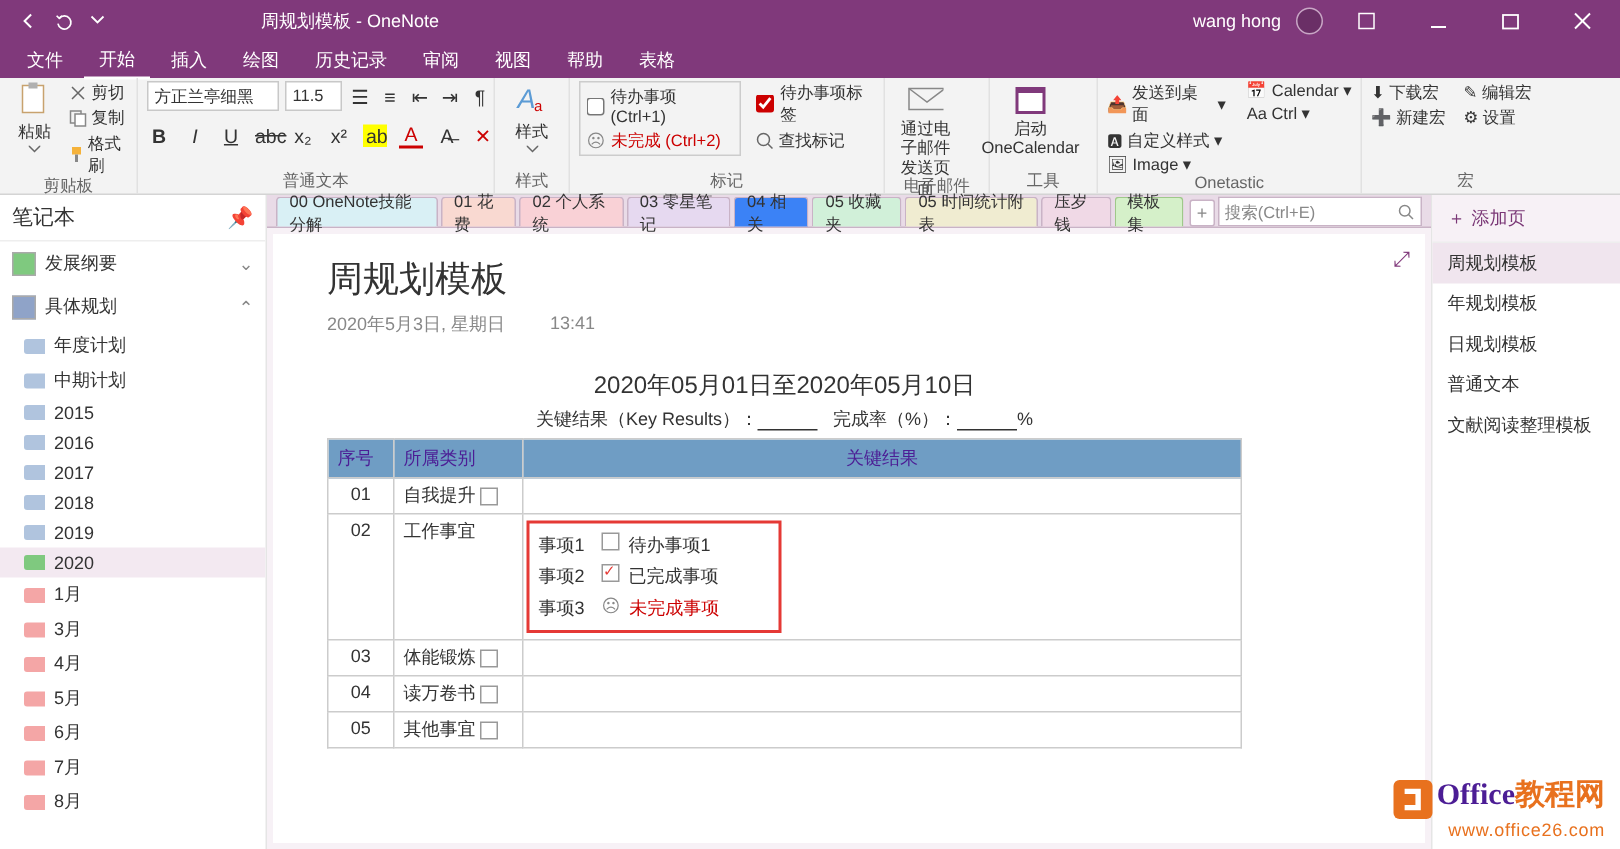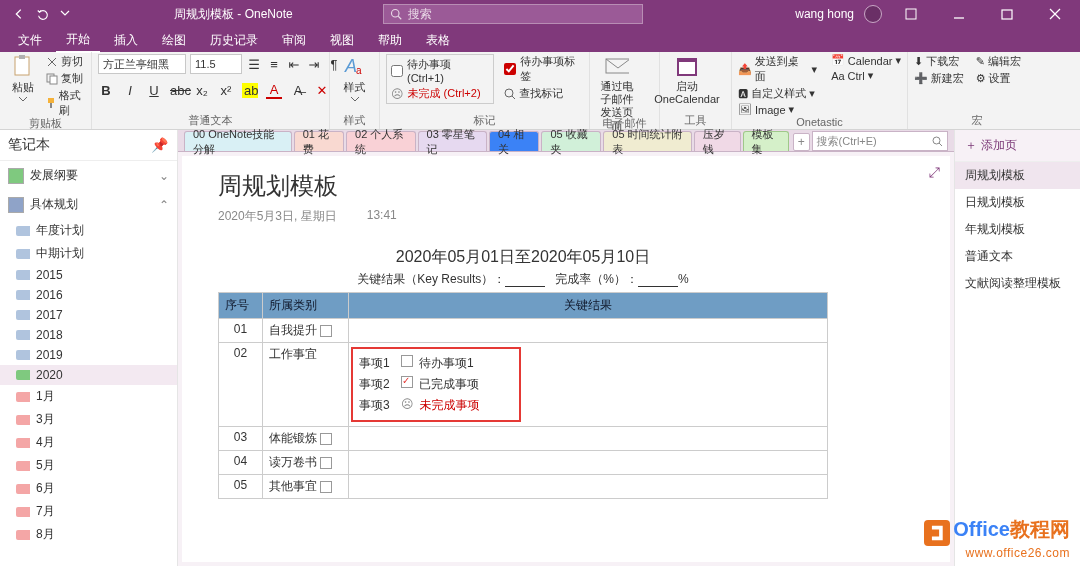--- a/index.html
+++ b/index.html
@@ -59,41 +59,41 @@
   .page-canvas { flex:1; background:#fff; margin:4px; position:relative; overflow:auto; padding:14px 36px; }
   .expand-ic { position:absolute; top:8px; right:10px; color:#80397B; cursor:pointer; font-size:14px; }
   .page-title { font-size:24px; color:#333; font-weight:300; }
   .page-meta { display:flex; gap:30px; color:#888; font-size:12px; margin-top:6px; }
 
   .content-box { margin-top:22px; width:610px; }
   .cb-title { text-align:center; font-size:16px; margin-bottom:3px; }
   .cb-sub { text-align:center; font-size:12px; margin-bottom:4px; }
   .cb-sub .uline { display:inline-block; border-bottom:1px solid #333; min-width:40px; }
   table.kr { width:100%; border-collapse:collapse; font-size:12px; }
-  table.kr th { background:#6f9dc4; color:#0f172a; padding:4px 6px; text-align:left; border:1px solid #ccc; font-weight:500; }
+  table.kr th { background:#6f9dc4; color:#4c1d95; padding:4px 6px; text-align:left; border:1px solid #ccc; font-weight:500; }
   table.kr td { border:1px solid #ccc; padding:3px 6px; vertical-align:top; }
   table.kr td.sn { text-align:center; width:44px; }
   table.kr td.cat { width:86px; }
   .mini-chk { display:inline-block; width:12px; height:12px; border:1px solid #999; vertical-align:middle; }
   .highlight-box { border:2px solid #e53935; padding:4px 6px; width:170px; }
   .hb-row { display:flex; gap:6px; padding:2px 0; }
   .hb-row .il { width:36px; }
   .chk-done { width:12px; height:12px; border:1px solid #999; background:#fff; position:relative; display:inline-block; }
   .chk-done::after { content:"✓"; color:#e53935; font-size:10px; position:absolute; top:-2px; left:0; }
   .face { font-size:12px; color:#888; }
 
   .rightpane { width:126px; border-left:1px solid #e5e5e5; background:#fff; }
   .rp-add { padding:7px 10px; font-size:12px; color:#7a3776; border-bottom:1px solid #eee; cursor:pointer; display:flex; align-items:center; gap:4px; background:#f7f1f6;}
   .rp-item { padding:5px 10px; font-size:12px; cursor:pointer; }
   .rp-item.sel { background:#f0e5ee; }
 
   
   .watermark { position:absolute; right:10px; bottom:6px; font-family: Arial, sans-serif; text-align:left; }
   .wm-big { font-size:20px; font-weight:700; }
-  .wm-big .o1 { color:#3b82f6; }
+  .wm-big .o1 { color:#4c1d95;font-family:Liberation Serif, serif; }
   .wm-big .o2 { color:#e8711e; }
   .wm-small { font-size:12px; color:#e8711e; letter-spacing:0.5px; }
   .wm-logo { display:inline-block; width:26px; height:26px; background:#e8711e; border-radius:4px; vertical-align:middle; margin-right:3px; position:relative; }
   .wm-logo::after { content:""; position:absolute; inset:4px; background:#fff; clip-path: polygon(20% 10%, 80% 10%, 80% 90%, 20% 90%, 20% 70%, 60% 70%, 60% 30%, 20% 30%); }
 </style>
 </head>
 <body>
 
 <div class="titlebar">
   <div class="tb-left">
@@ -102,27 +102,20 @@
         </svg></span>
     <span class="ic"><svg width="14" height="14" viewBox="0 0 16 16">
           <path d="M4 6 A5 5 0 1 1 3 10" fill="none" stroke="#fff" stroke-width="1.3"></path>
           <path d="M2 4 L4 6 L6 4" fill="none" stroke="#fff" stroke-width="1.3"></path>
         </svg></span>
     <span class="ic"><svg width="10" height="10" viewBox="0 0 10 10">
           <path d="M1 3 L5 7 L9 3" fill="none" stroke="#fff" stroke-width="1.2"></path>
         </svg></span>
   </div>
   <div class="tb-title">周规划模板  -  OneNote</div>
-  <div class="tb-search">
-    <svg width="12" height="12" viewBox="0 0 16 16">
-        <circle cx="7" cy="7" r="5" fill="none" stroke="#e9d9e7" stroke-width="1.5"></circle>
-        <line x1="11" y1="11" x2="15" y2="15" stroke="#e9d9e7" stroke-width="1.5"></line>
-      </svg>
-    <span>搜索</span>
-  </div>
   <div class="tb-right">
     <span>wang hong</span>
     <span class="tb-avatar"></span>
     <span class="tb-btn">
         <svg width="14" height="14" viewBox="0 0 14 14">
           <rect x="2" y="2" width="10" height="10" fill="none" stroke="#fff"></rect>
         </svg>
       </span>
     <span class="tb-btn">
         <svg width="12" height="12">
@@ -195,21 +188,21 @@
     </div>
     <div class="lbl">剪贴板</div>
   </div>
 
   <div class="rgroup" style="width:238px">
     <div class="body" style="flex-direction:column; gap:4px;">
       <div class="font-row">
         <div class="font-sel" style="width:88px">
             <span>方正兰亭细黑</span>
           </div>
-        <div class="font-sel" style="width:52px">
+        <div class="font-sel" style="width:38px">
             <span>11.5</span>
           </div>
         <span class="glyph">☰</span>
         <span class="glyph">≡</span>
         <span class="glyph">⇤</span>
         <span class="glyph">⇥</span>
         <span class="glyph">¶</span>
       </div>
       <div class="glyph-row">
         <span class="glyph" style="font-weight:700">B</span>
@@ -506,22 +499,22 @@
         </tbody>
           </table>
       </div>
     </div>
   </div>
 
   <div class="rightpane">
     <div class="rp-add">＋ <span>添加页</span></div>
     <div id="rp-items">
         <div class="rp-item sel">周规划模板</div>
+        <div class="rp-item">年规划模板</div>
         <div class="rp-item">日规划模板</div>
-        <div class="rp-item">年规划模板</div>
         <div class="rp-item">普通文本</div>
         <div class="rp-item">文献阅读整理模板</div>
       </div>
   </div>
 </div>
 
 <div class="watermark">
   <div><span class="wm-logo"></span><span class="wm-big"><span class="o1">Office</span><span class="o2">教程网</span></span></div>
   <div class="wm-small" style="text-align:right">www.office26.com</div>
 </div>

